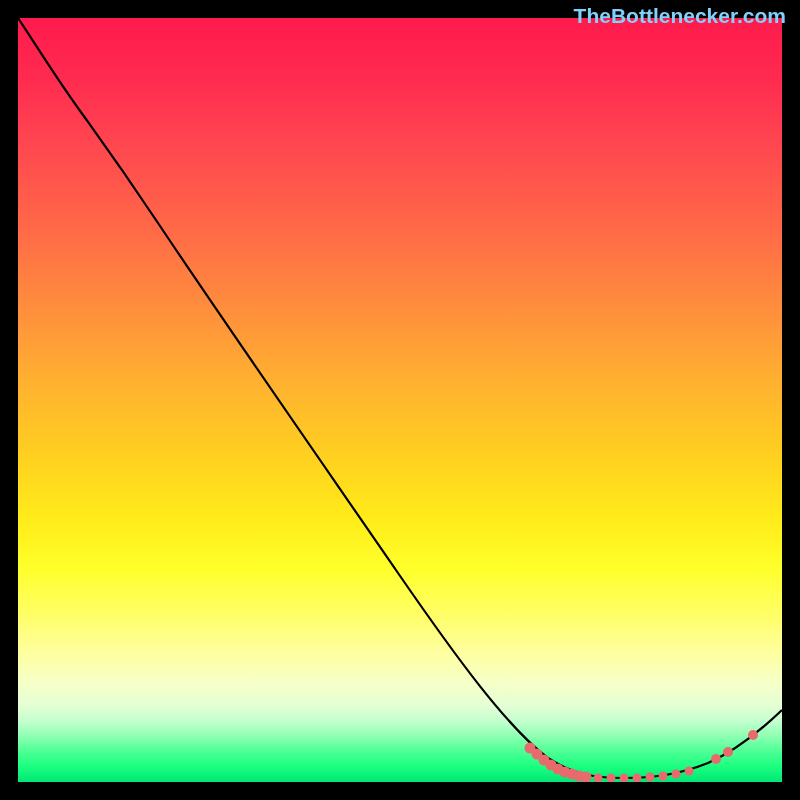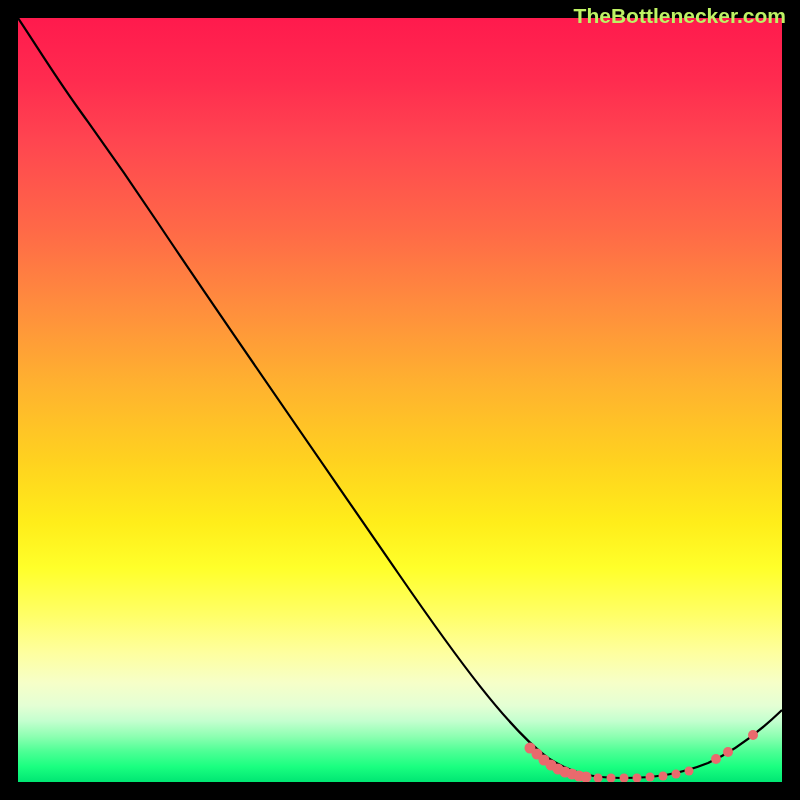--- a/index.html
+++ b/index.html
@@ -11,21 +11,21 @@
     width: 800px;
     height: 800px;
     background: #000;
     position: relative;
     font-family: Arial, sans-serif;
   }
   .watermark {
     position: absolute;
     top: 4px;
     right: 14px;
-    color: #bef264;
+    color: #7dd3fc;
     font-size: 21px;
     font-weight: bold;
     z-index: 10;
   }
   .plot-area {
     position: absolute;
     left: 18px;
     top: 18px;
     width: 764px;
     height: 764px;

